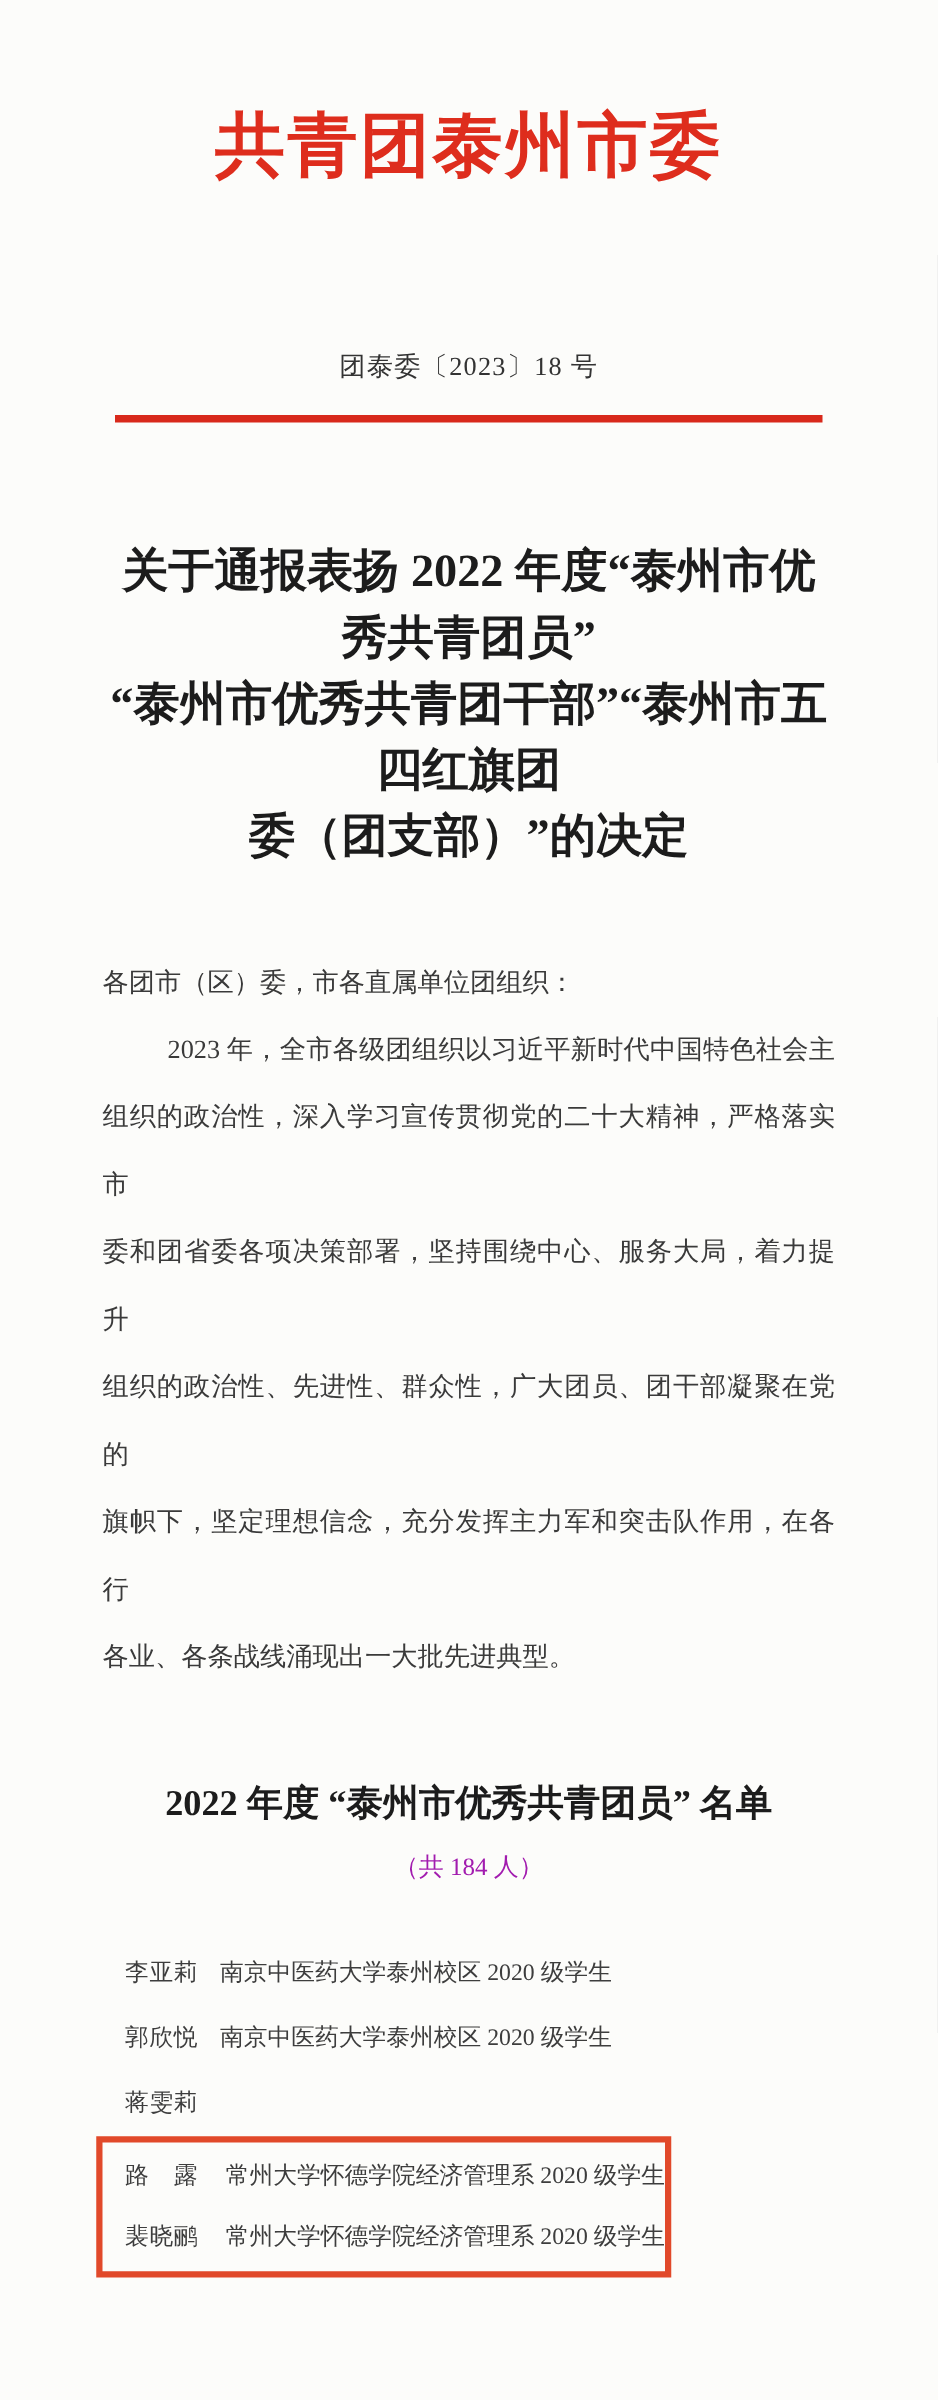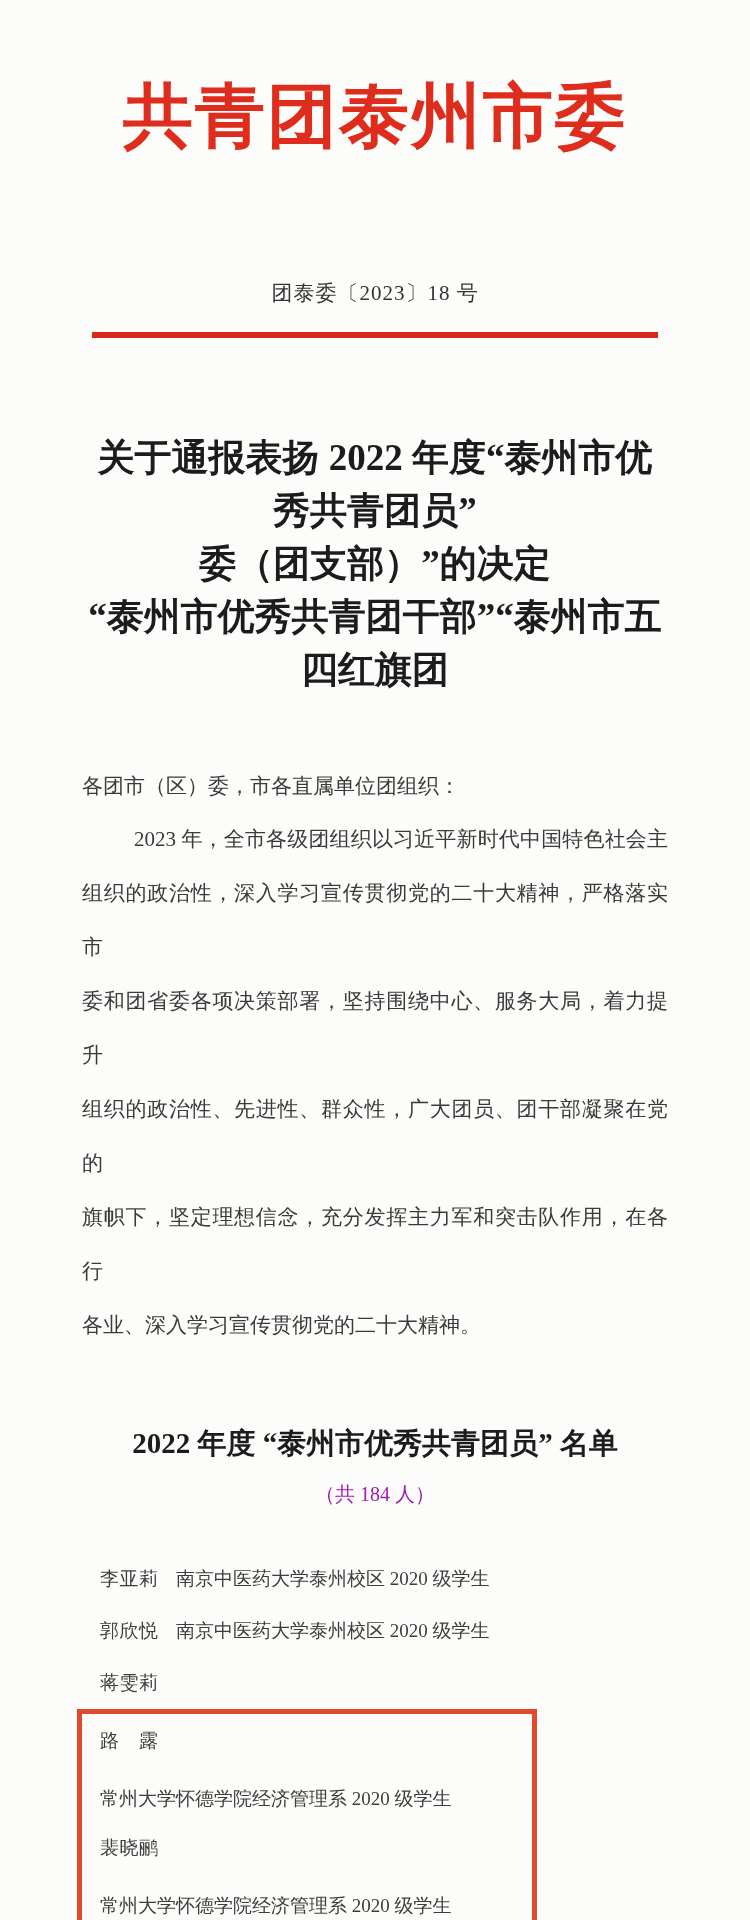--- a/index.html
+++ b/index.html
@@ -14,21 +14,21 @@
     font-family: "Liberation Serif", "DejaVu Serif", serif;
     color: #2e2e2e;
     padding: 0 82px;
   }
   
   .org-name {
     margin-top: 56px;
     height: 122px;
     line-height: 122px;
     text-align: center;
-    font-size: 70px;
+    font-size: 56px;
     font-weight: 700;
     color: #de2d1d;
     letter-spacing: 2px;
     white-space: nowrap;
     font-family: "Liberation Serif", "DejaVu Serif", serif;
   }
   .doc-number {
     margin-top: 100px;
     height: 30px;
     line-height: 30px;
@@ -110,56 +110,56 @@
     white-space: normal;
   }
   .row .ds { flex: 1; max-width: 492px; }
   
   .highlight-box {
     border: 5px solid #e1492a;
     margin-left: -23px;
     padding: 2px 0 3px 18px;
     width: 460px;
   }
-  .highlight-box .row { line-height: 49px; flex-direction: column; }
-  .highlight-box .row .ds { white-space: nowrap; max-width: none; }
+  .highlight-box .row { line-height: 49px; }
+  .highlight-box .row .ds { white-space: nowrap; max-width: none; text-align: right; }
 </style>
 </head>
 <body>
 
 <div class="page">
 
   <div class="org-name">共青团泰州市委</div>
 
   <div class="doc-number">团泰委〔2023〕18 号</div>
 
   <hr class="red-divider">
 
   <div class="doc-title">
     <div>关于通报表扬 2022 年度“泰州市优秀共青团员”</div>
+    <div>“泰州市优秀共青团干部”“泰州市五四红旗团</div>
     <div>委（团支部）”的决定</div>
-    <div>“泰州市优秀共青团干部”“泰州市五四红旗团</div>
   </div>
 
   <div class="salutation">各团市（区）委，市各直属单位团组织：</div>
 
   <div class="paragraph">
 
       <div class="para-line first">2023 年，全市各级团组织以习近平新时代中国特色社会主</div>
 
       <div class="para-line">组织的政治性，深入学习宣传贯彻党的二十大精神，严格落实市</div>
 
       <div class="para-line">委和团省委各项决策部署，坚持围绕中心、服务大局，着力提升</div>
 
 
       <div class="para-line">组织的政治性、先进性、群众性，广大团员、团干部凝聚在党的</div>
 
       <div class="para-line">旗帜下，坚定理想信念，充分发挥主力军和突击队作用，在各行</div>
 
-      <div class="para-line last">各业、深入学习宣传贯彻党的二十大精神。</div>
+      <div class="para-line last">各业、各条战线涌现出一大批先进典型。</div>
     </div>
 
 
   <div class="roster-title">2022 年度 “泰州市优秀共青团员” 名单</div>
 
   <div class="roster-count">（共 184 人）</div>
 
   <div class="roster-list">
 
     <div class="rows-top">

